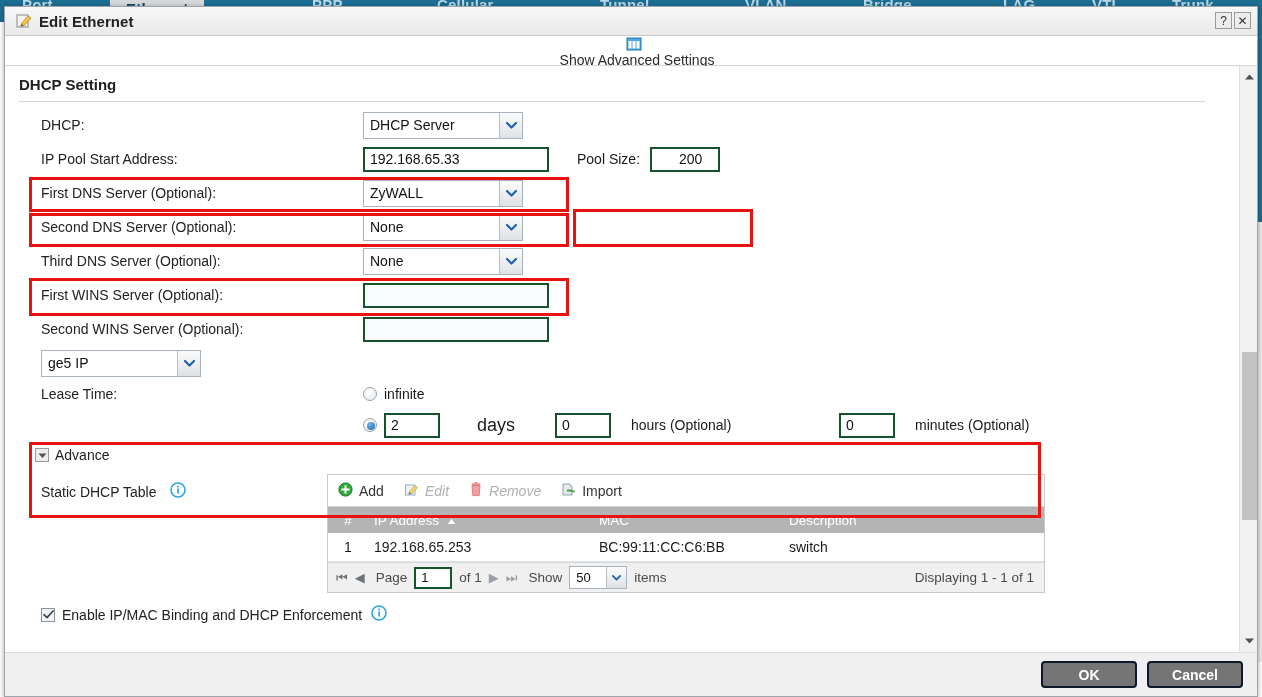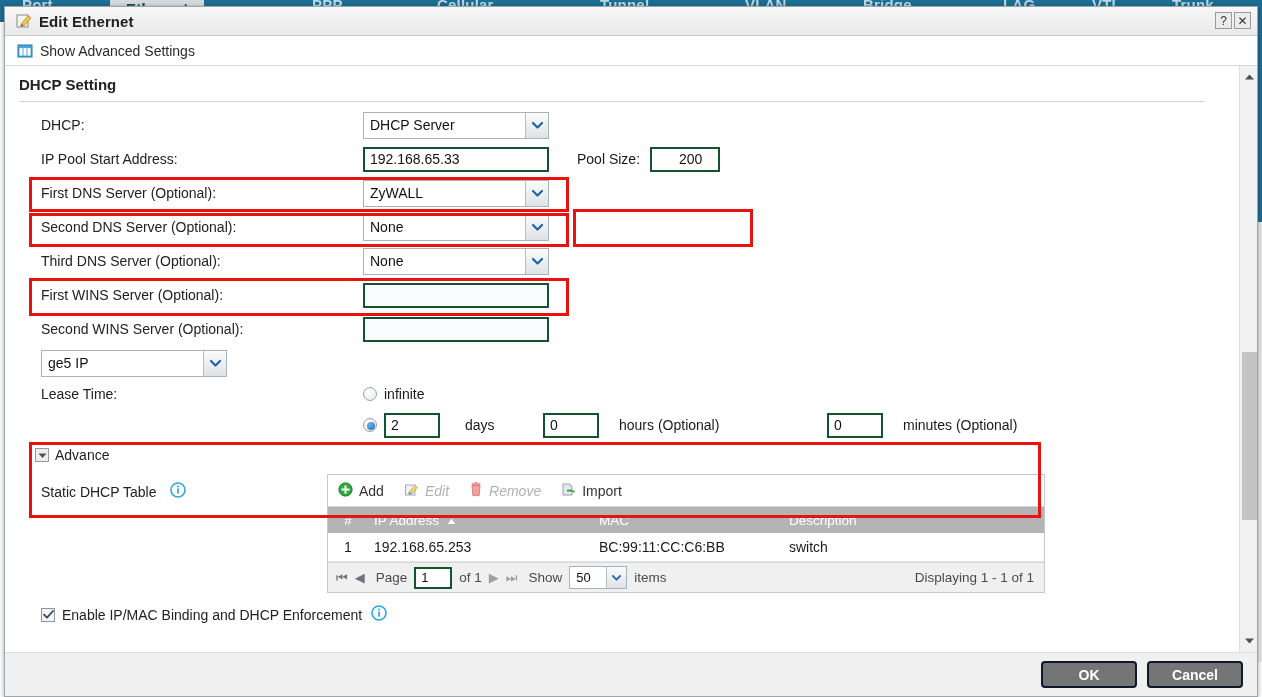--- a/index.html
+++ b/index.html
@@ -81,20 +81,21 @@
     cursor: pointer;
   }
 
   
   #advbar {
     height: 30px;
     background: #ffffff;
     border-bottom: 1px solid #d8d8d8;
     display: flex; align-items: center;
     padding-left: 12px;
+    flex-direction: column;
   }
   #advbar .a-icon { width: 16px; height: 16px; margin-right: 7px; }
   #advbar .a-text { font-size: 14px; color: #2b2b2b; }
 
   
   #content-wrap {
     flex: 1 1 auto;
     display: flex;
     background: #ffffff;
     position: relative;
@@ -140,21 +141,21 @@
     padding: 0 5px;
     outline: none;
   }
   .txt.wide { width: 186px; }
   .txt.num { width: 56px; }
   .txt.page { width: 38px; height: 22px; font-size: 13px; text-align: left; }
   .txt.readonlyish { background: #fbfcfd; }
 
   
   .sel {
-    width: 186px; height: 27px;
+    width: 160px; height: 27px;
     border: 1px solid #a8b3bd;
     background: #ffffff;
     display: flex; align-items: center;
     position: relative;
   }
   .sel .sv {
     flex: 1 1 auto; padding-left: 6px; font-size: 14px; color: #111;
     white-space: nowrap; overflow: hidden;
   }
   .sel .sbtn {
@@ -474,21 +475,21 @@
           <span class="rad"></span>
           <span style="font-size:14px">infinite</span>
         </span>
       </div>
 
       <div class="frow" style="height:34px">
         <span class="flabel"></span>
         <span class="fctl">
           <span class="rad on"></span>
           <input class="txt num" type="text" value="2" style="">
-          <span style="font-size:14px;margin-left:25px;width:78px">days</span>
+          <span style="font-size:18px;margin-left:37px;width:78px">days</span>
           <input class="txt num" type="text" value="0" style="">
           <span style="font-size:14px;margin-left:20px;width:208px">hours (Optional)</span>
           <input class="txt num" type="text" value="0" style="">
           <span style="font-size:14px;margin-left:20px">minutes (Optional)</span>
         </span>
       </div>
 
       <div id="advance-toggle">
         <span class="tri">
           <svg width="9" height="7" viewBox="0 0 9 7">

